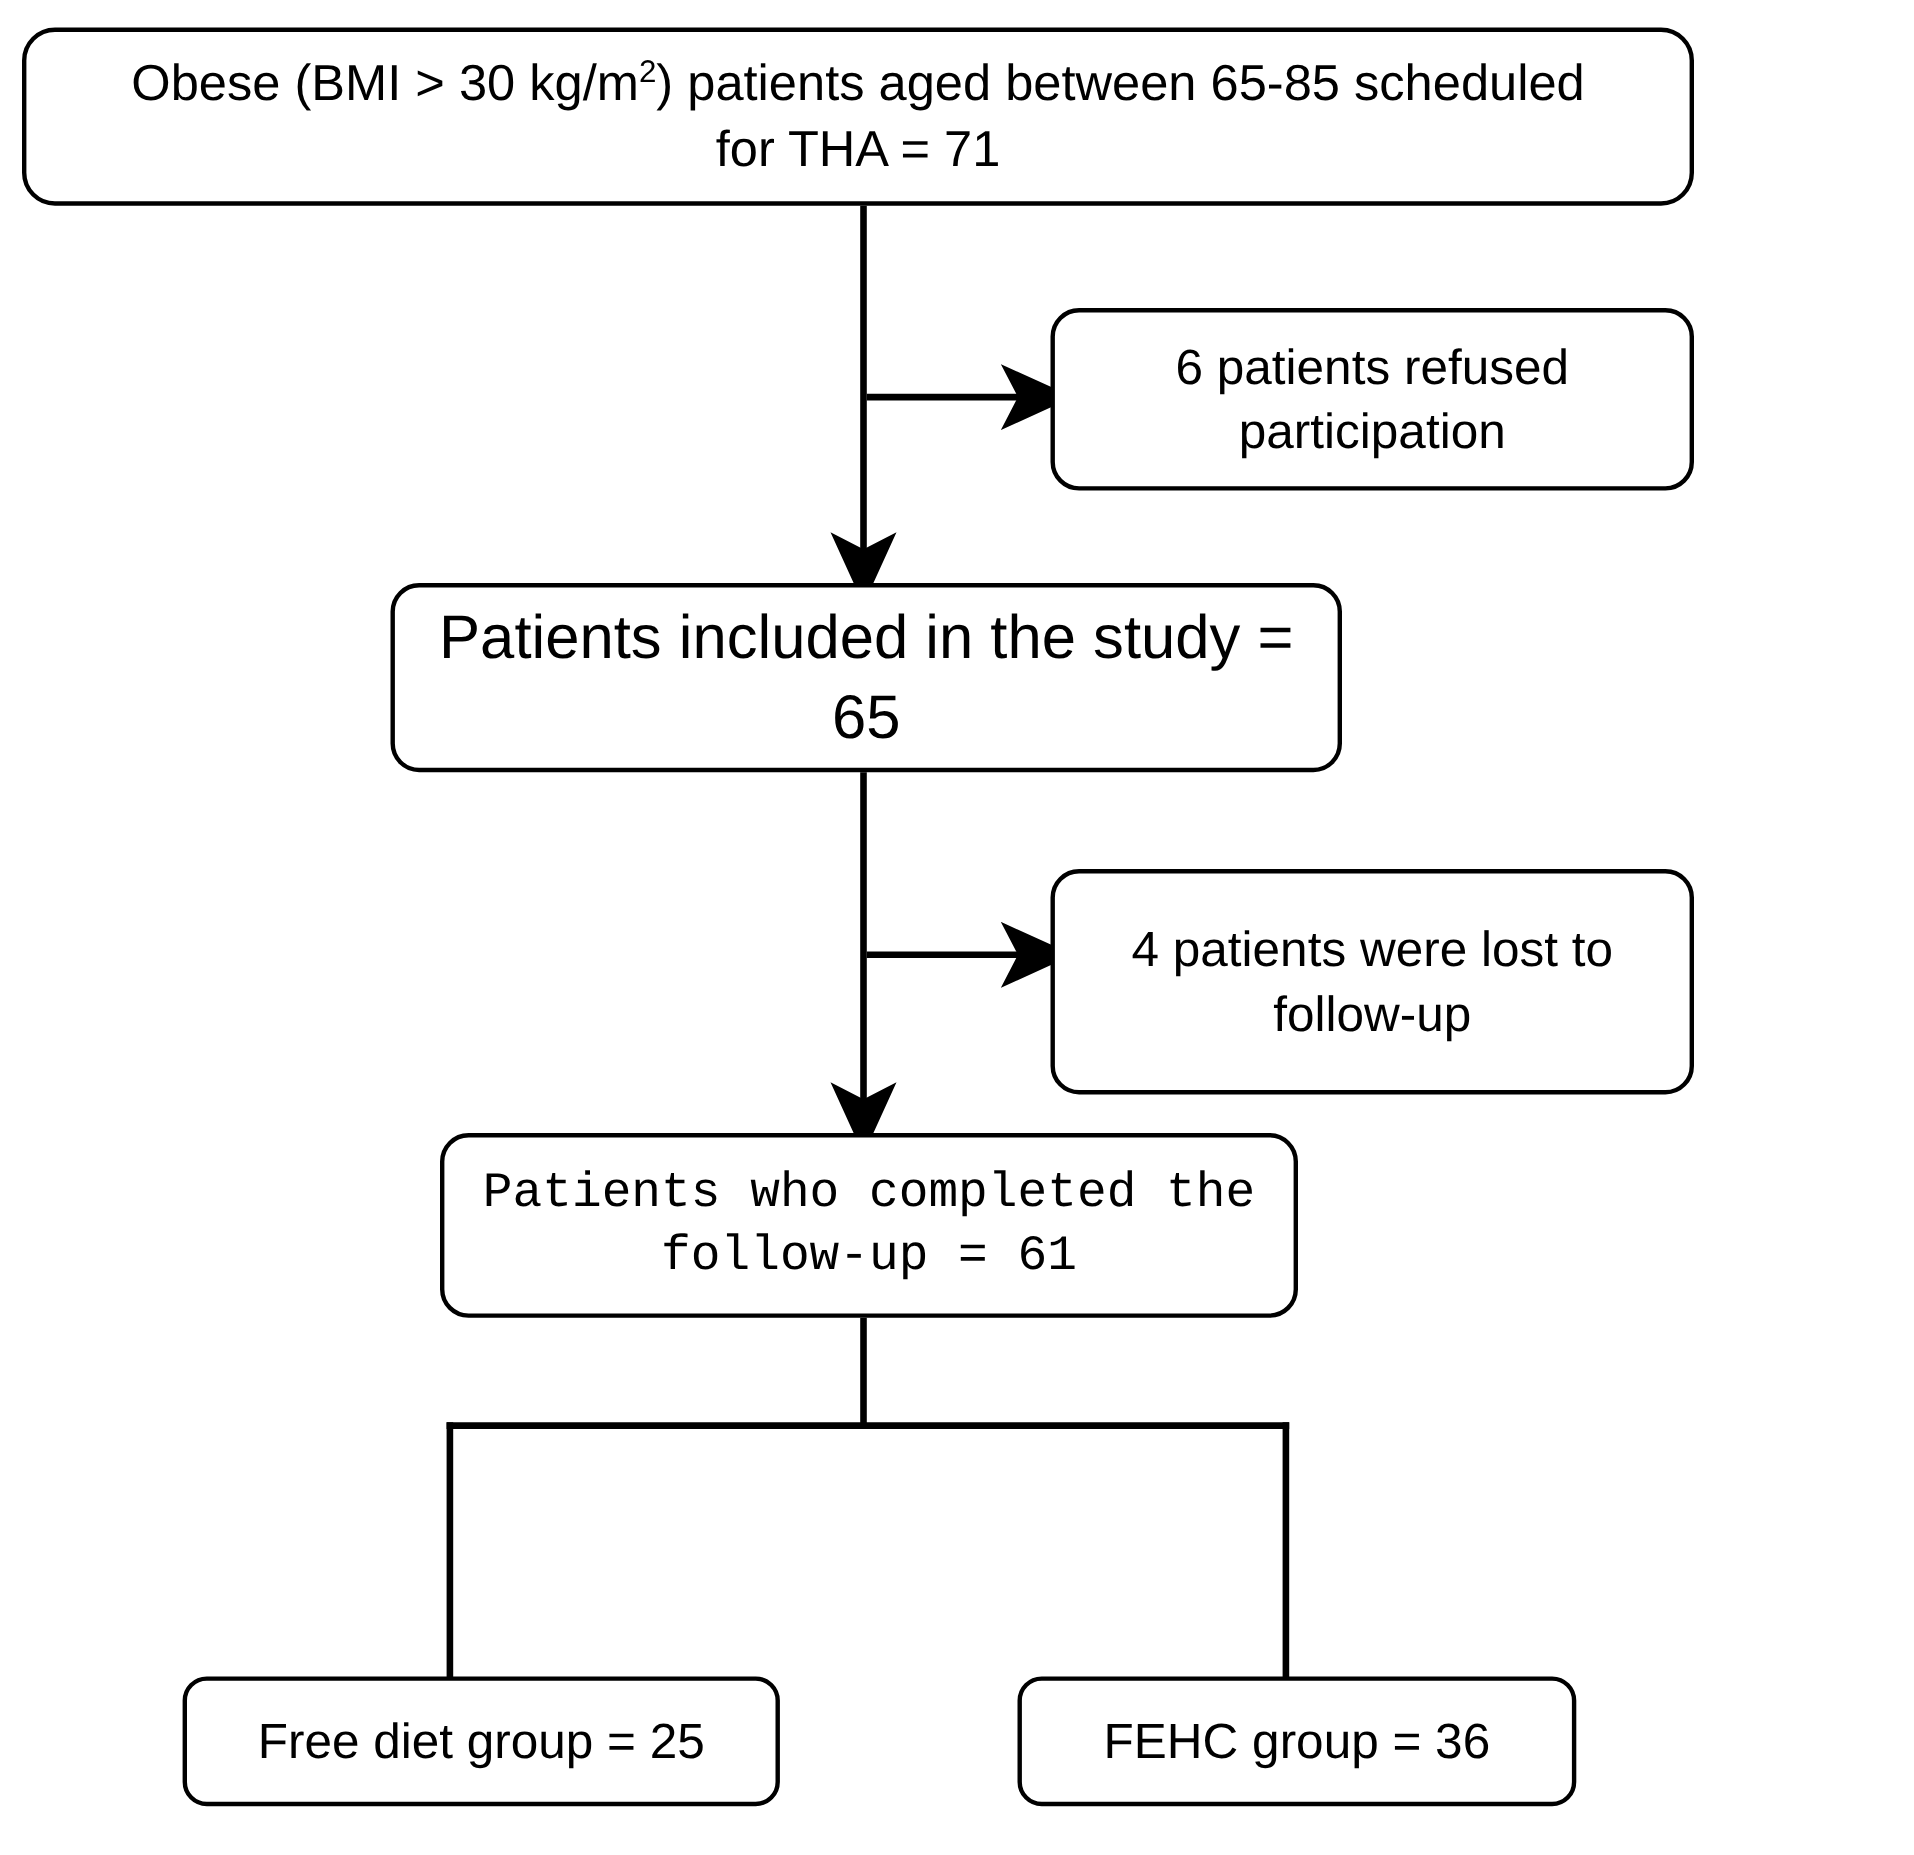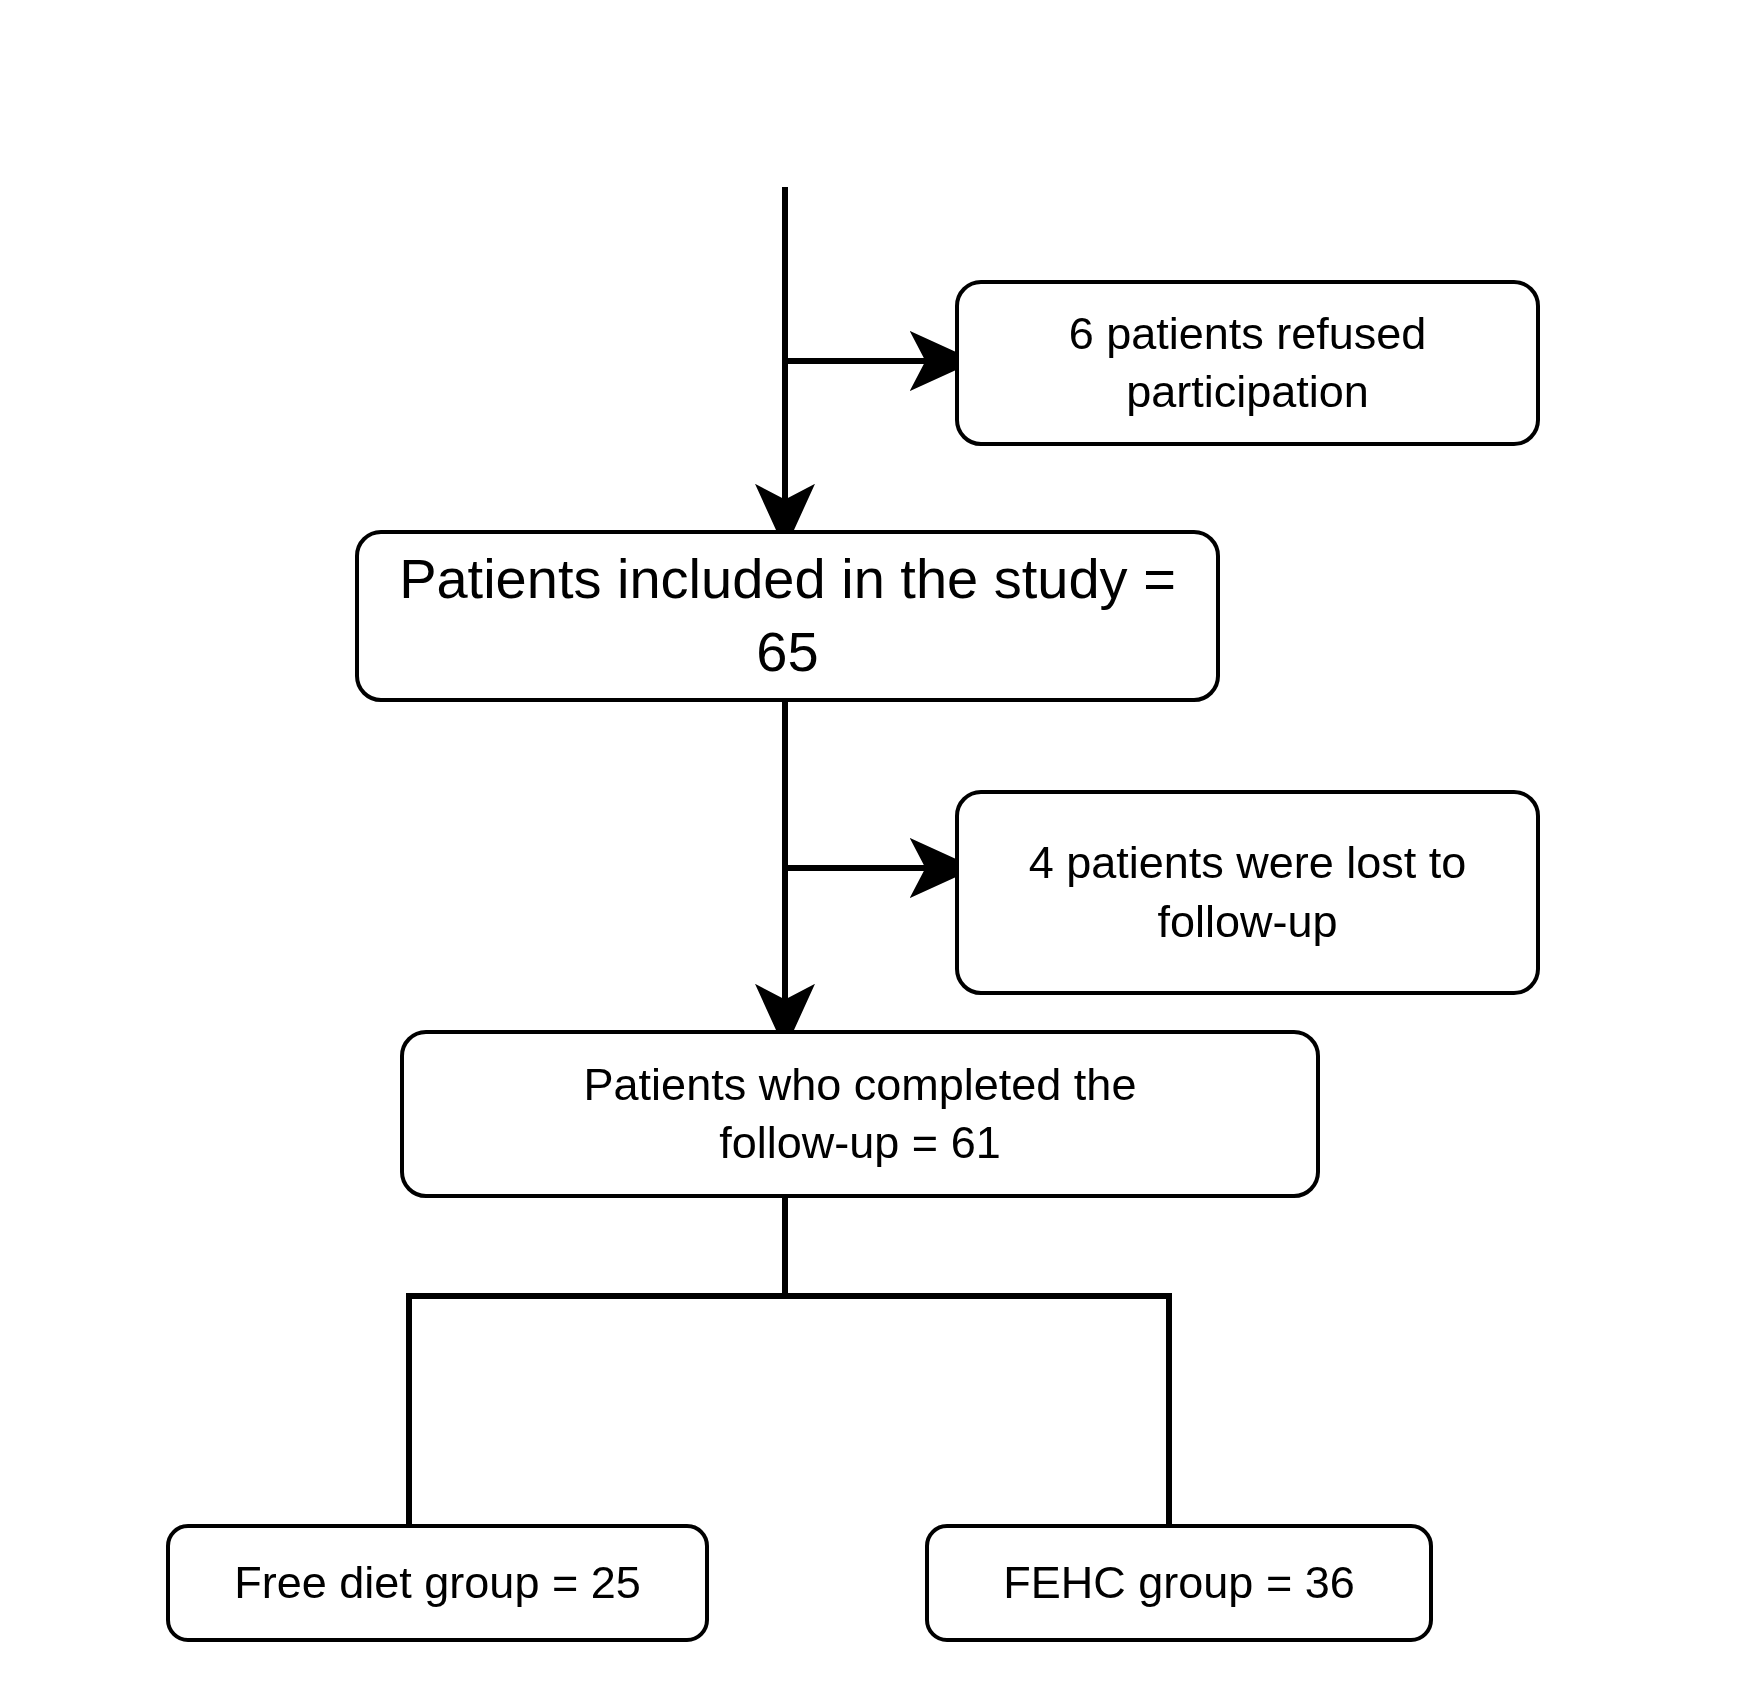--- a/index.html
+++ b/index.html
@@ -62,22 +62,23 @@
     width: 865px; height: 172px;
     font-size: 56px;
   }
   #node-lost {
     left: 955px; top: 790px;
     width: 585px; height: 205px;
     font-size: 45px;
   }
   #node-completed {
     left: 400px; top: 1030px;
-    width: 920px; height: 168px;
+    width: 780px; height: 168px;
     font-size: 45px;
+    font-family: Liberation Mono, monospace;
   }
   #node-freediet {
     left: 150px; top: 1524px;
     width: 543px; height: 118px;
     font-size: 45px;
     border-radius: 22px;
     margin-left: 16px;
   }
   #node-fehc {
     left: 925px; top: 1524px;
@@ -110,20 +111,23 @@
     <line x1="785" y1="702" x2="785" y2="1021" stroke="#000000" stroke-width="6" marker-end="url(#arrowhead)"></line>
 
     <line x1="788" y1="868" x2="947" y2="868" stroke="#000000" stroke-width="6" marker-end="url(#arrowhead)"></line>
 
     <line x1="785" y1="1198" x2="785" y2="1296" stroke="#000000" stroke-width="6"></line>
     <line x1="406" y1="1296" x2="1172" y2="1296" stroke="#000000" stroke-width="6"></line>
     <line x1="409" y1="1293" x2="409" y2="1527" stroke="#000000" stroke-width="6"></line>
     <line x1="1169" y1="1293" x2="1169" y2="1527" stroke="#000000" stroke-width="6"></line>
   </svg>
 
+  <div class="node" id="node-screened">
+    <span class="node-text"><span>Obese (BMI &gt; 30 kg/m</span><sup>2</sup><span>) patients aged between 65-85 scheduled</span><br><span>for THA  = 71</span></span>
+  </div>
 
   <div class="node" id="node-refused">
     <span class="node-text">6 patients refused
 participation</span>
   </div>
 
   <div class="node" id="node-included">
     <span class="node-text">Patients included in the study = 65</span>
   </div>
 

